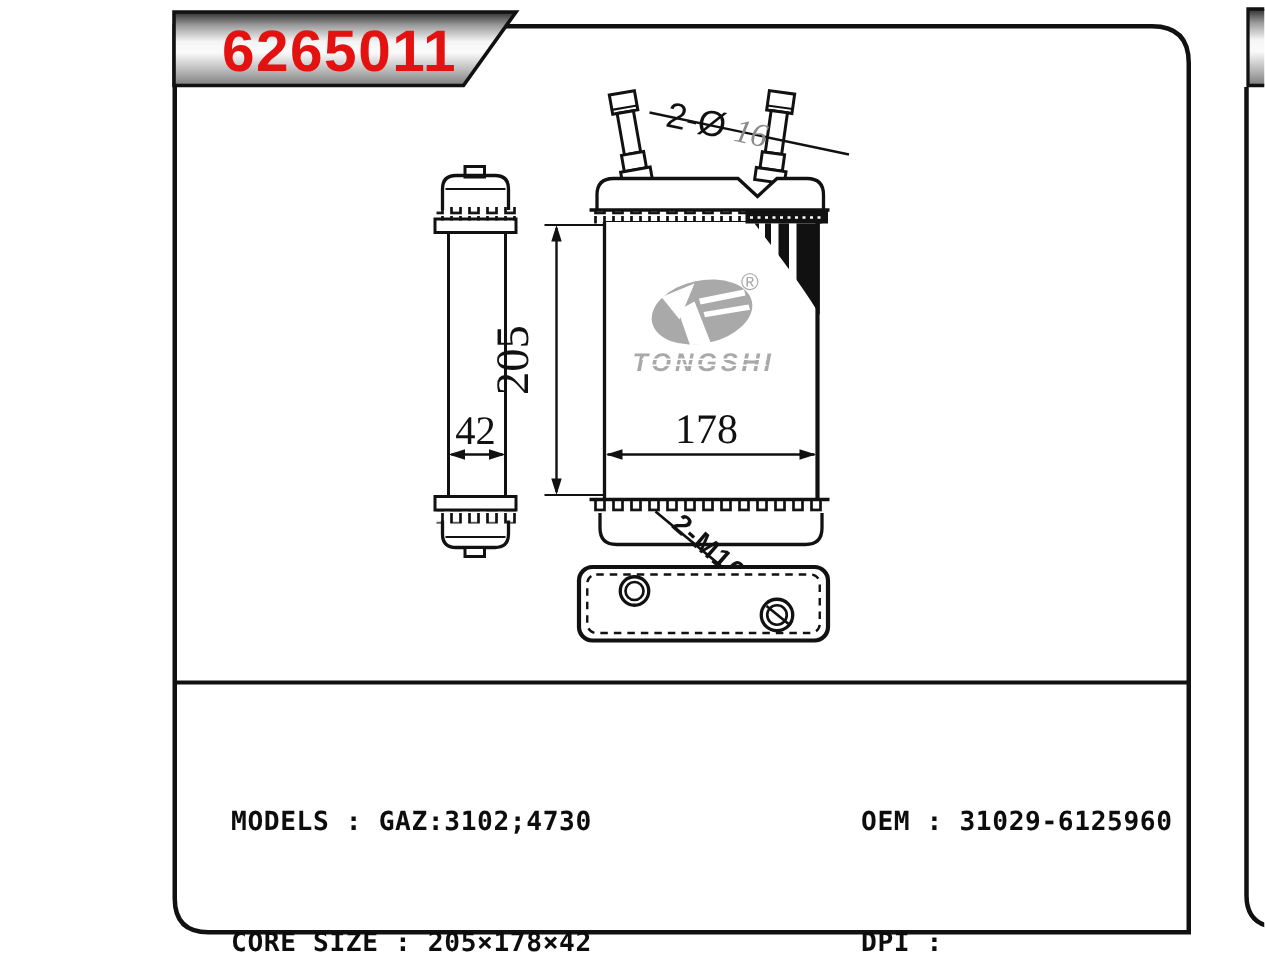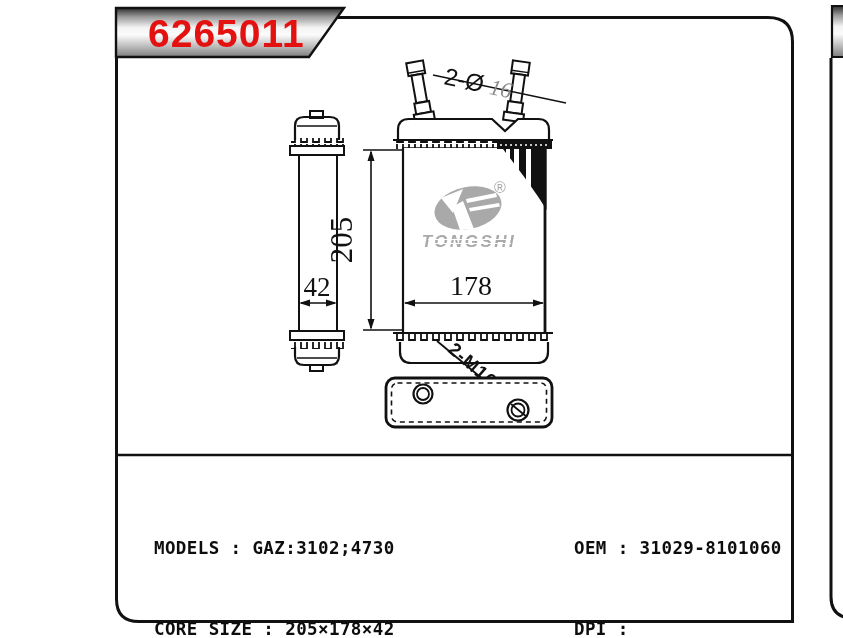--- a/index.html
+++ b/index.html
@@ -155,19 +155,19 @@
     </g>
   </svg>
 
   <div class="spec-col spec-left">
     <div class="spec-line">MODELS : GAZ:3102;4730</div>
     <div class="spec-line">CORE SIZE : 205×178×42</div>
     
     
   </div>
   <div class="spec-col spec-right">
-    <div class="spec-line">OEM : 31029-8101060</div>
+    <div class="spec-line">OEM : 31029-6125960</div>
     <div class="spec-line">DPI :</div>
     
     
   </div>
 
 </div>
 
 </body></html>

